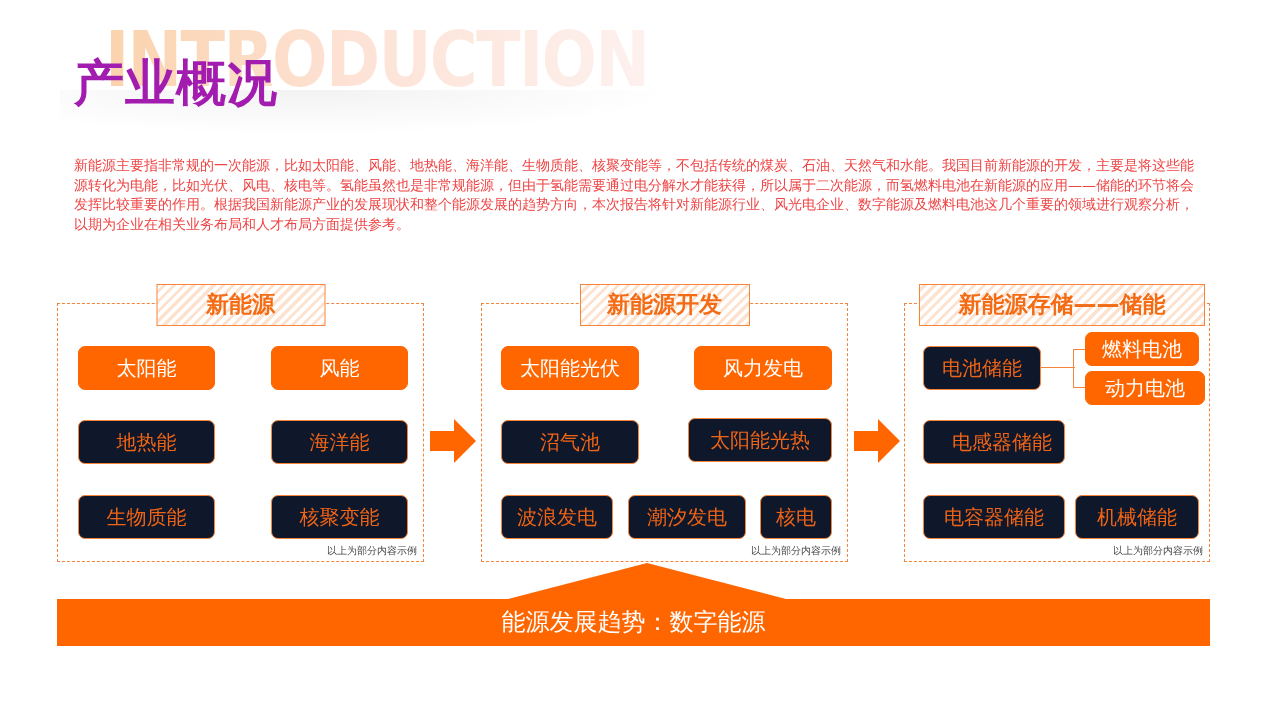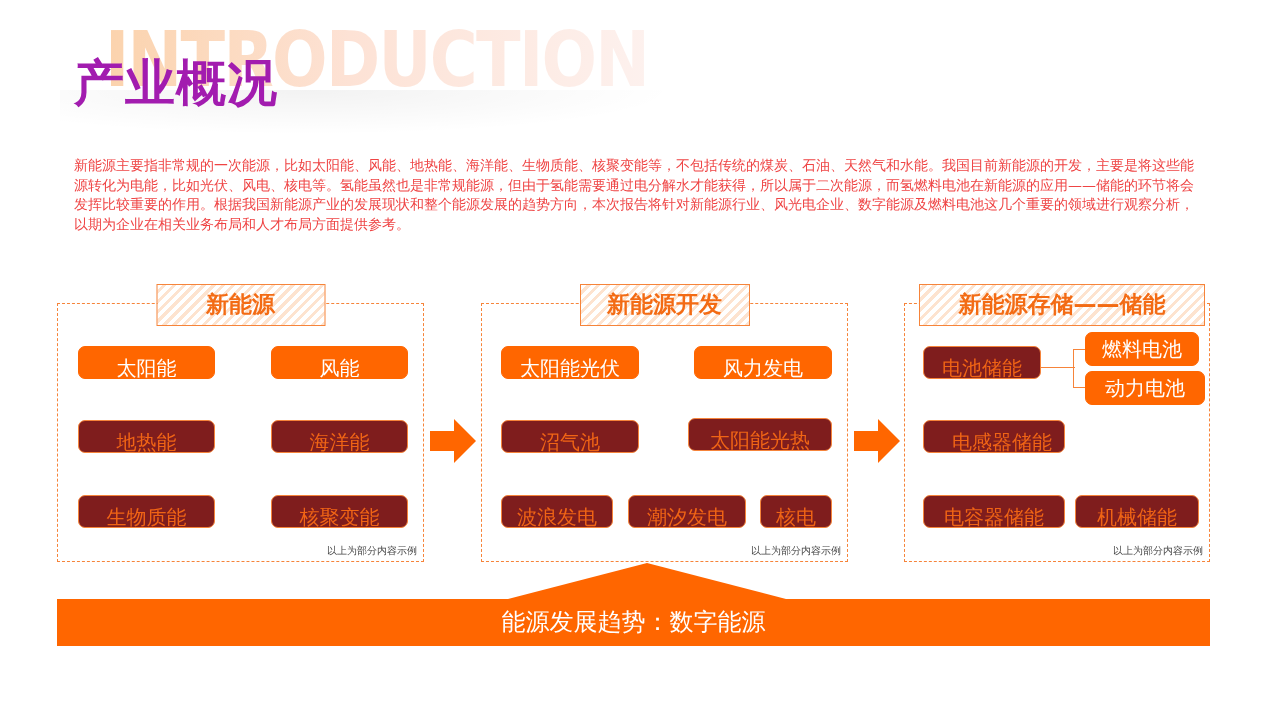--- a/index.html
+++ b/index.html
@@ -32,25 +32,25 @@
     border: 1.5px dashed #f6843a;
   }
   .panel-title {
     position: absolute; top: -20px; height: 42px; left: 50%; transform: translateX(-50%);
     border: 1.5px solid #f6843a; border-radius: 0;
     background: repeating-linear-gradient(-45deg, #fde3cf 0 3px, #ffffff 3px 7px);
     color: #f36b14; font-weight: bold; font-size: 23px; line-height: 39px;
     text-align: center; white-space: nowrap;
   }
   .box {
-    position: absolute; height: 33px; border-radius: 7px;
+    position: absolute; height: 44px; border-radius: 7px;
     font-size: 20px; line-height: 42px; text-align: center; white-space: nowrap;
   }
   .box.solid { background: #ff6600; color: #fff; border: 1px solid #ff6600; }
-  .box.outline { background: #7f1d1d; color: #f06415; border: 1.5px solid #f6843a; }
+  .box.outline { background: #0f172a; color: #f06415; border: 1.5px solid #f6843a; }
   .note {
     position: absolute; right: 6px; bottom: 3px; font-size: 10px; color: #444; margin-top: 48px;
   }
 
   .arrow { position: absolute; top: 419px; width: 48px; height: 44px; }
 
   .connector { position: absolute; border: 1.3px solid #f6843a; }
 
   .trend-triangle {
     position: absolute; left: 508px; top: 563px; width: 0; height: 0;

